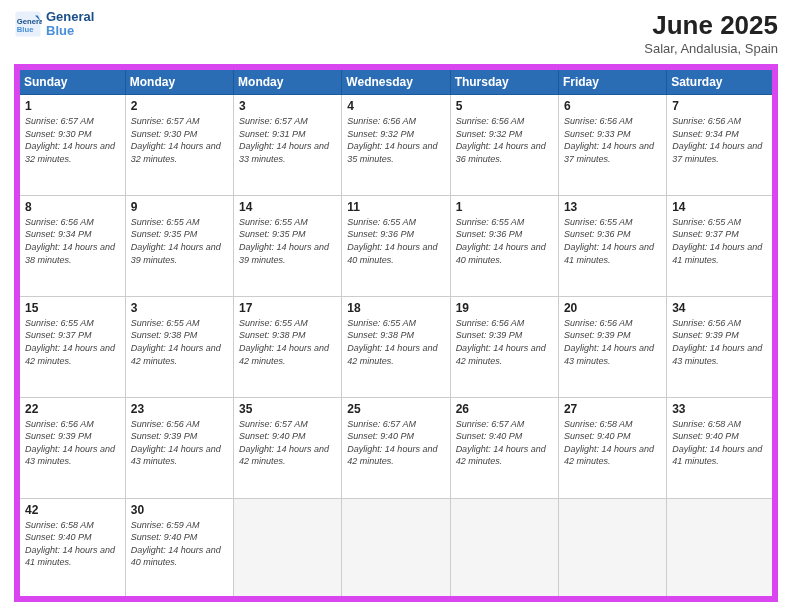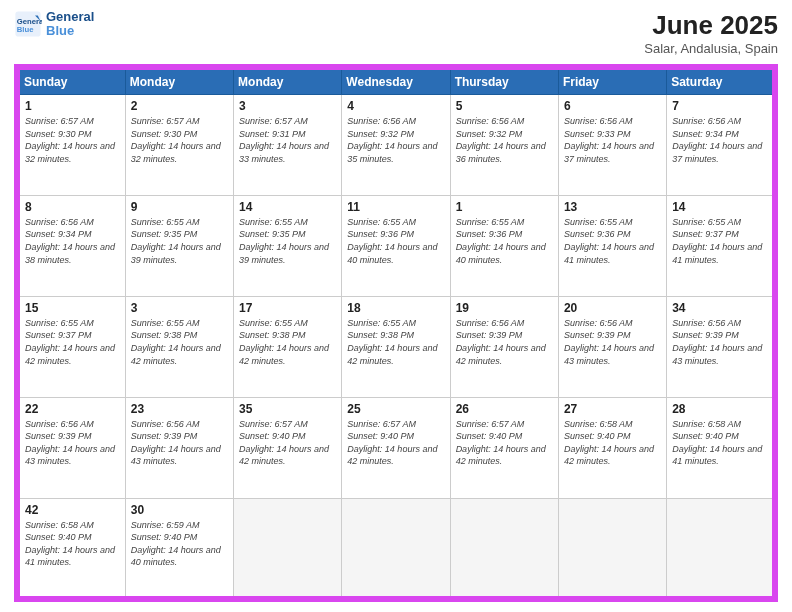--- a/index.html
+++ b/index.html
@@ -239,21 +239,21 @@
           </td>
           <td>
             <span class="day-num">26</span>
             <div class="day-info">Sunrise: 6:57 AM<br>Sunset: 9:40 PM<br>Daylight: 14 hours and 42 minutes.</div>
           </td>
           <td>
             <span class="day-num">27</span>
             <div class="day-info">Sunrise: 6:58 AM<br>Sunset: 9:40 PM<br>Daylight: 14 hours and 42 minutes.</div>
           </td>
           <td>
-            <span class="day-num">28</span>
+            <span class="day-num">33</span>
             <div class="day-info">Sunrise: 6:58 AM<br>Sunset: 9:40 PM<br>Daylight: 14 hours and 41 minutes.</div>
           </td>
         </tr>
         <tr>
           <td>
             <span class="day-num">42</span>
             <div class="day-info">Sunrise: 6:58 AM<br>Sunset: 9:40 PM<br>Daylight: 14 hours and 41 minutes.</div>
           </td>
           <td>
             <span class="day-num">30</span>

